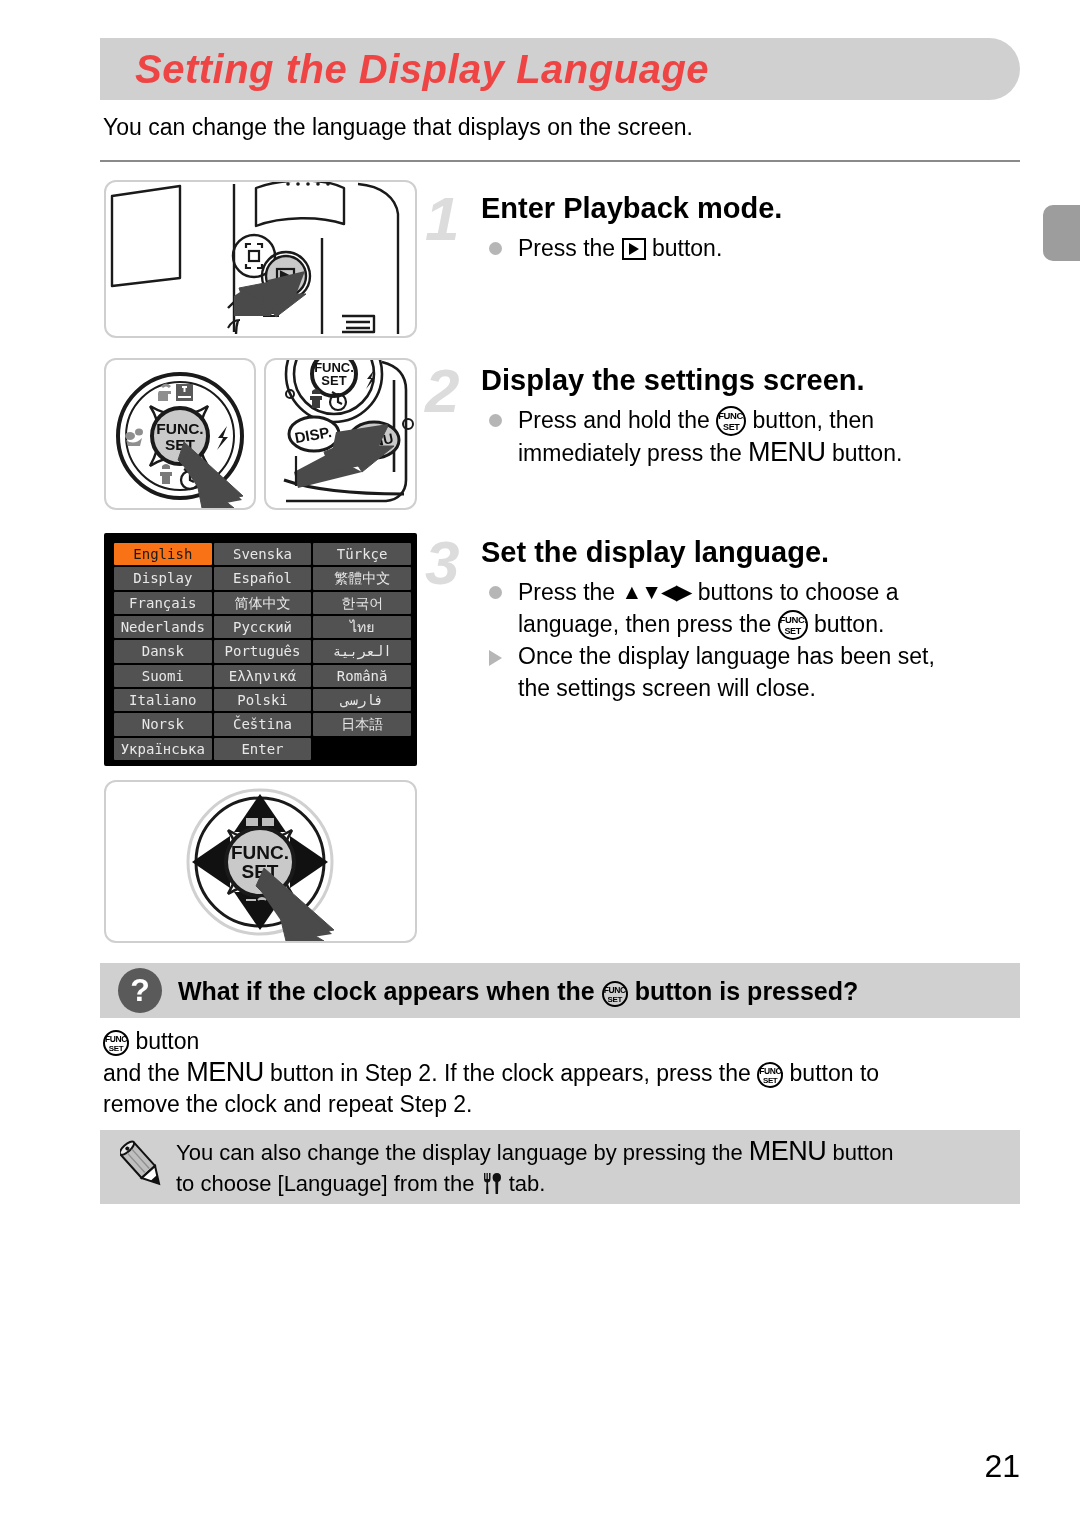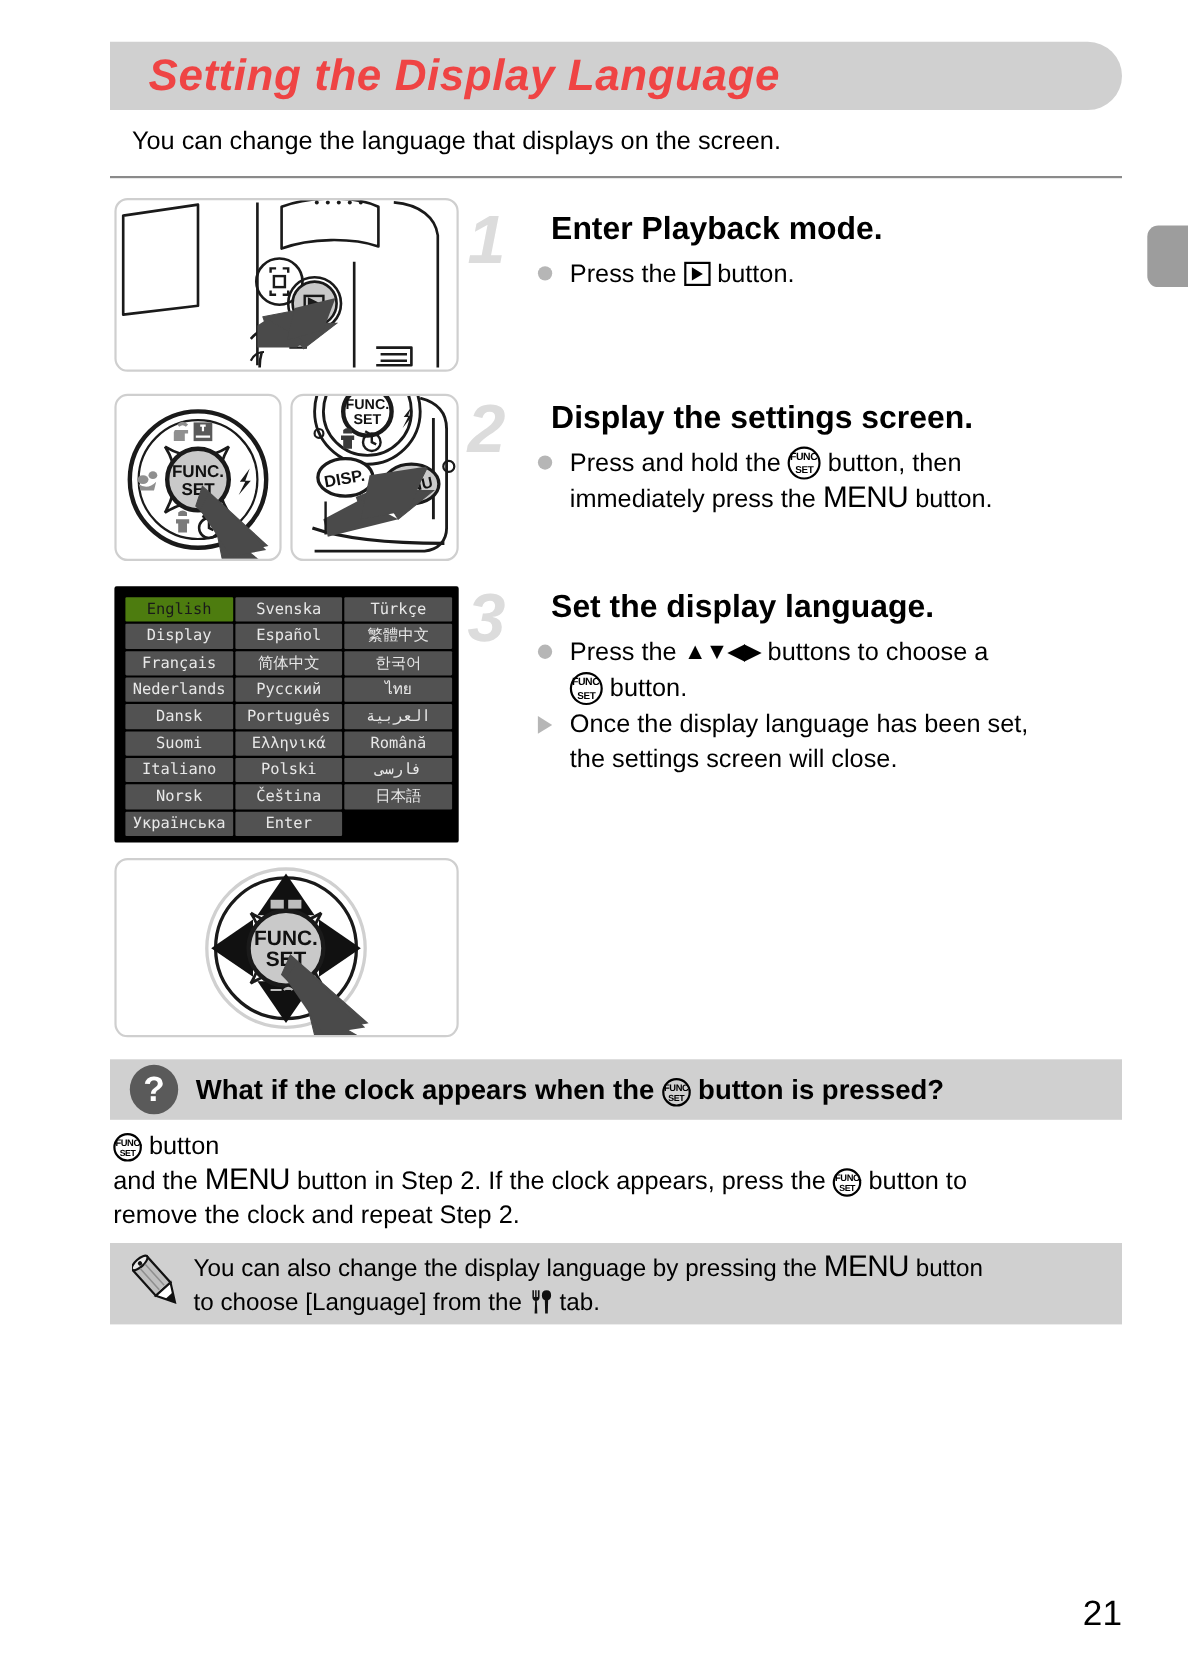--- a/index.html
+++ b/index.html
@@ -39,21 +39,20 @@
     font-style: italic;
   }
   .intro {
     position: absolute;
     left: 103px;
     top: 112px;
     font-size: 23px;
     line-height: 30px;
     color: #000;
     white-space: nowrap;
-    margin-left: 17px;
   }
   .hrule {
     position: absolute;
     left: 100px;
     top: 160px;
     width: 920px;
     height: 2px;
     background: #8a8a8a;
   }
 
@@ -104,42 +103,42 @@
     font-size: 14px;
     display: flex;
     align-items: center;
     justify-content: center;
     border-radius: 1px;
     line-height: 1;
     overflow: hidden;
     white-space: nowrap;
   }
   .lang-cell.sel {
-    background: #4d7c0f;
+    background: #f97316;
     color: #1a1a1a;
   }
   .lang-cell.empty { background: #000; }
 
   
   .step { position: absolute; left: 425px; width: 600px; }
   .step-num {
     position: absolute;
     left: 0; top: 0;
     font-size: 62px;
     font-weight: bold;
     font-style: italic;
     color: #dcdcdc;
     line-height: 62px;
     width: 58px;
     text-align: left;
     user-select: none;
   }
   .step-head {
     position: absolute;
-    left: 76px;
+    left: 56px;
     top: 2px;
     font-size: 29px;
     font-weight: bold;
     line-height: 36px;
     white-space: nowrap;
   }
   .step-body {
     position: absolute;
     left: 60px;
     top: 44px;
@@ -510,21 +509,21 @@
   <div class="step-num">3</div>
   <div class="step-head">Set the display language.</div>
   <div class="step-body">
     <div class="bline">
       <span class="mk">
           <span class="dot"></span>
         </span>
       <span>Press the </span><span class="arrows">▲▼◀▶</span><span> buttons to choose a</span>
     </div>
     <div class="bline">
-      <span class="ico ico-func"><i class="a">FUNC.</i><i class="b">SET</i></span><span> button.</span>
+      <span>language, then press the </span><span class="ico ico-func"><i class="a">FUNC.</i><i class="b">SET</i></span><span> button.</span>
     </div>
     <div class="bline">
       <span class="mk">
           <span class="tri"></span>
         </span>
       <span>Once the display language has been set,</span>
     </div>
     <div class="bline">
       <span>the settings screen will close.</span>
     </div>

